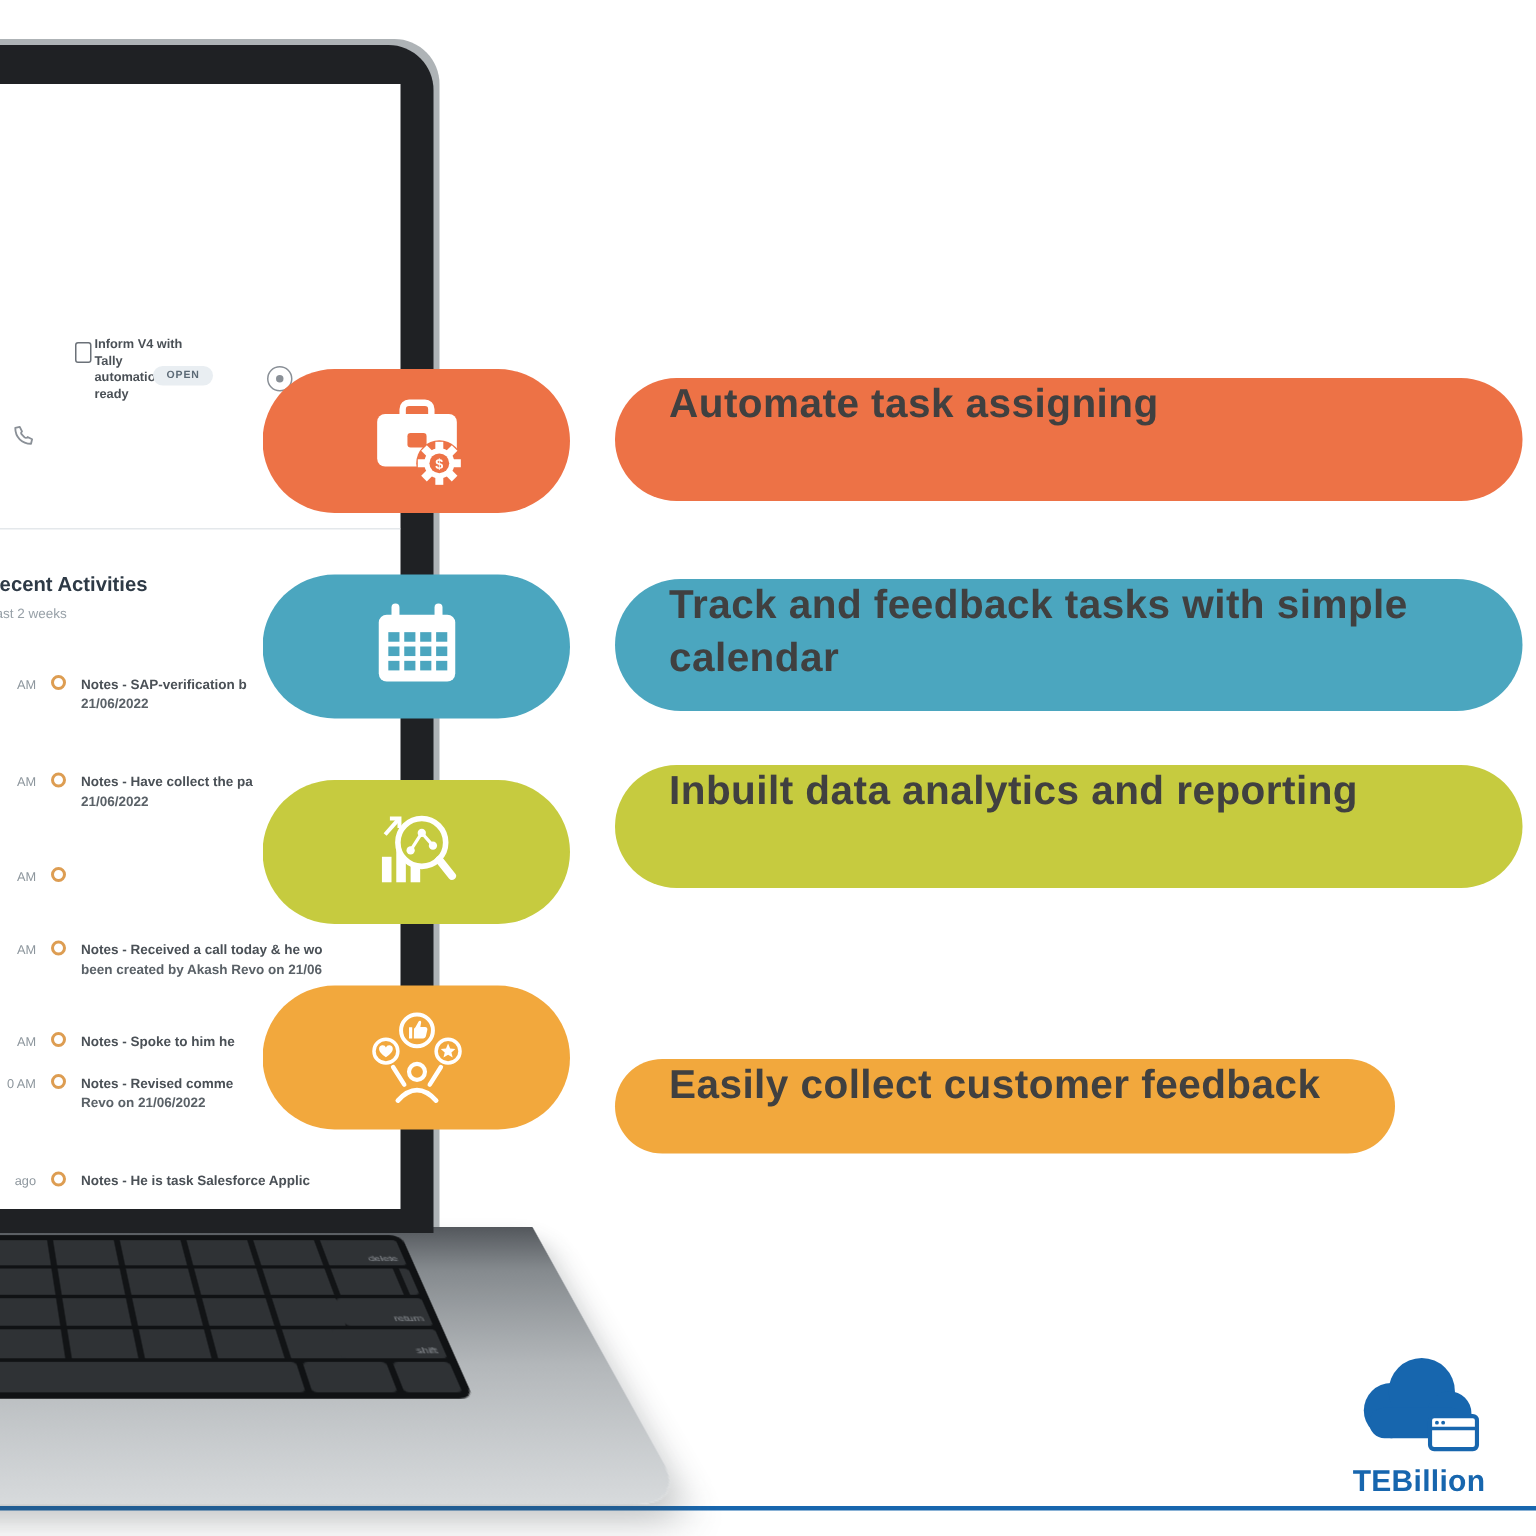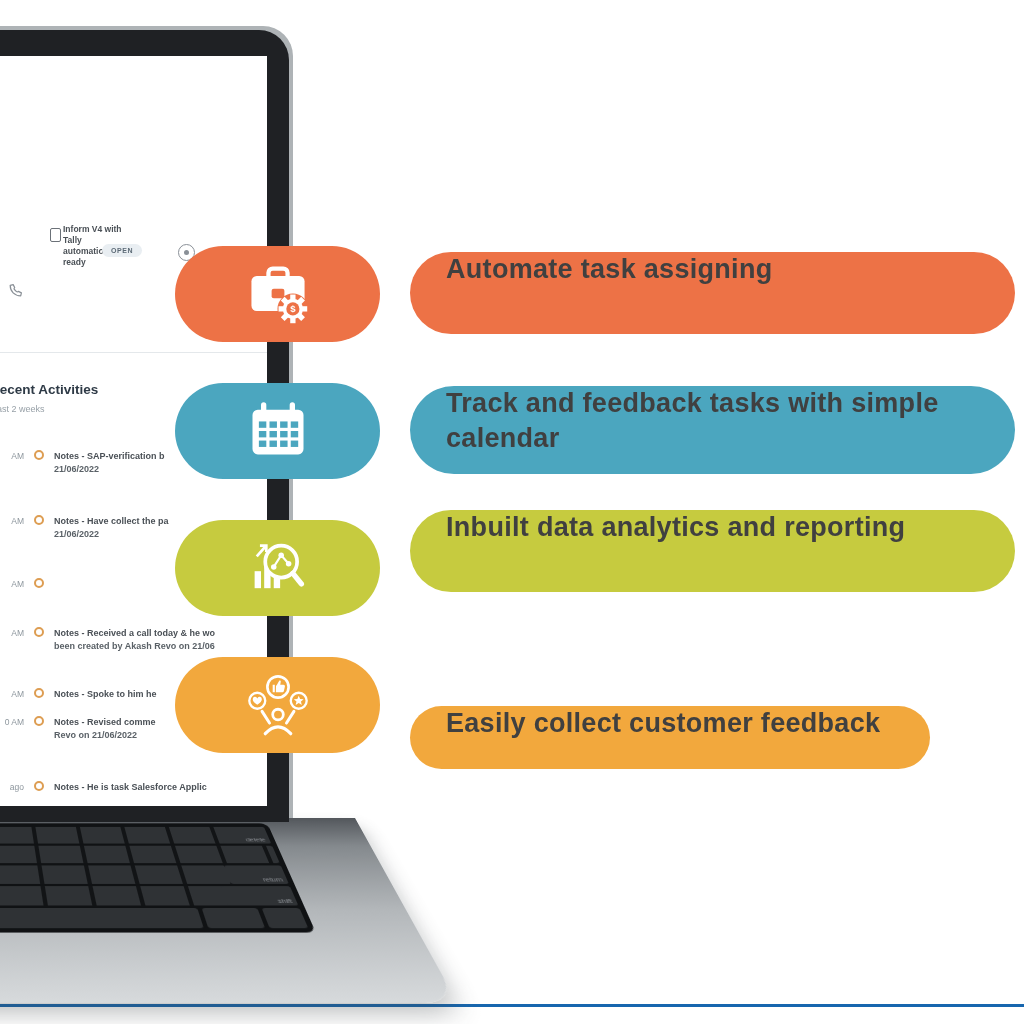--- a/index.html
+++ b/index.html
@@ -232,15 +232,30 @@
       <polygon points="51.5,23.2 52.8,26.3 56.1,26.6 53.6,28.8 54.4,32 51.5,30.2 48.6,32 49.4,28.8 46.9,26.6 50.2,26.3" fill="#fff"></polygon>
       <circle cx="32" cy="41" r="5" fill="none" stroke="#fff" stroke-width="2.6"></circle>
       <path d="M24 49 L17 38 M40 49 L47 38" stroke="#fff" stroke-width="2.8" fill="none" stroke-linecap="round"></path>
       <path d="M20 59 q12-13 24 0" stroke="#fff" stroke-width="3" fill="none" stroke-linecap="round"></path>
     </svg>
   </div>
   <div class="pill-text" style="top: 658px; width: 520px; height: 63px; background: rgb(242, 168, 61); margin-top: 48px;">
     <span>Easily collect customer feedback</span>
   </div>
 
+  <div class="brand">
+    <svg width="92" height="74" viewBox="0 0 100 80">
+      <g fill="#1766AE">
+        <circle cx="30" cy="48" r="20"></circle>
+        <circle cx="52" cy="34" r="24"></circle>
+        <circle cx="72" cy="50" r="16"></circle>
+        <rect x="14" y="46" width="70" height="22" rx="11"></rect>
+      </g>
+      <rect x="58" y="52" width="34" height="24" rx="3" fill="#fff" stroke="#1766AE" stroke-width="3"></rect>
+      <line x1="58" y1="61" x2="92" y2="61" stroke="#1766AE" stroke-width="2.5"></line>
+      <circle cx="63" cy="56.8" r="1.4" fill="#1766AE"></circle>
+      <circle cx="67.5" cy="56.8" r="1.4" fill="#1766AE"></circle>
+    </svg>
+    <div class="brand-name" style="color: rgb(23, 102, 174);">TEBillion</div>
+  </div>
   <div class="footer-line" style="background: rgb(23, 102, 174);"></div>
 
 </div>
 
 </body></html>

